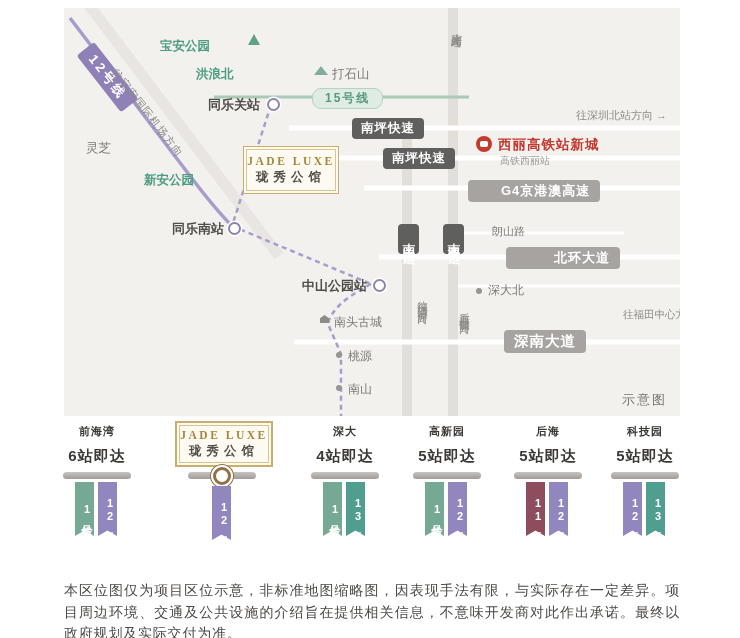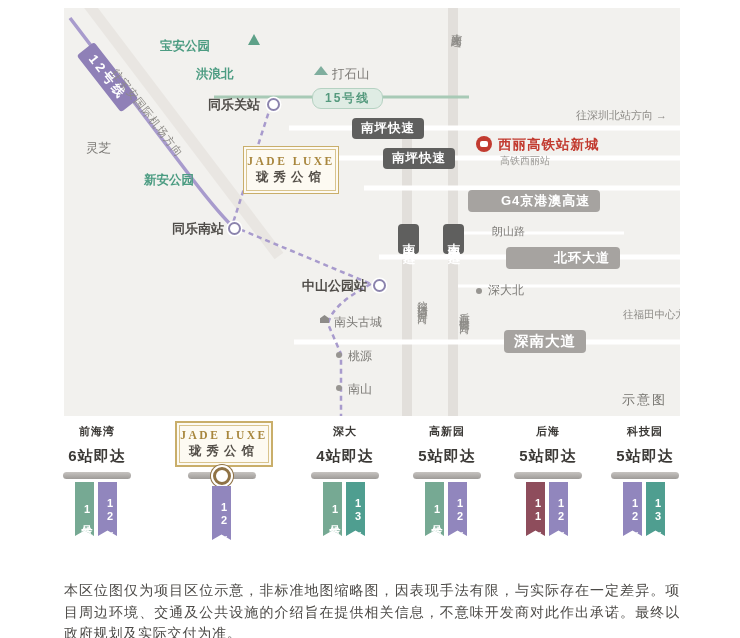--- a/index.html
+++ b/index.html
@@ -106,21 +106,21 @@
     <div class="abs stn" style="left:108px;top:212px;">同乐南站</div>
     <span class="metro-ring" style="left:164px;top:214px;"></span>
 
     <div class="logo-box" style="left:179px;top:138px;width:94px;height:46px;">
       <span class="logo-en">JADE LUXE</span>
       <span class="logo-cn">珑秀公馆</span>
     </div>
 
     <div class="abs lbl-dark" style="left:288px;top:110px;">南坪快速</div>
     <div class="abs lbl-dark" style="left:319px;top:140px;">南坪快速</div>
-    <div class="abs lbl-mid" style="left:404px;top:182px;padding-left:33px;">G4京港澳高速</div>
+    <div class="abs lbl-mid" style="left:404px;top:172px;padding-left:33px;">G4京港澳高速</div>
     <div class="abs lbl-mid" style="left:442px;top:239px;padding-left:48px;">北环大道</div>
     <div class="abs lbl-mid" style="left:440px;top:322px;font-size:14.5px;">深南大道</div>
     <div class="abs lbl-vert" style="left:334px;top:216px;">南山大道</div>
     <div class="abs lbl-vert" style="left:379px;top:216px;">南海大道</div>
 
     <span class="hsr-icon" style="left:412px;top:128px;">
         <i></i>
       </span>
     <div class="abs red-name" style="left:434px;top:128px;">西丽高铁站新城</div>
     <div class="abs" style="left:436px;top:146px;font-size:10px;color:#9a9894;text-align:center;">高铁西丽站</div>

